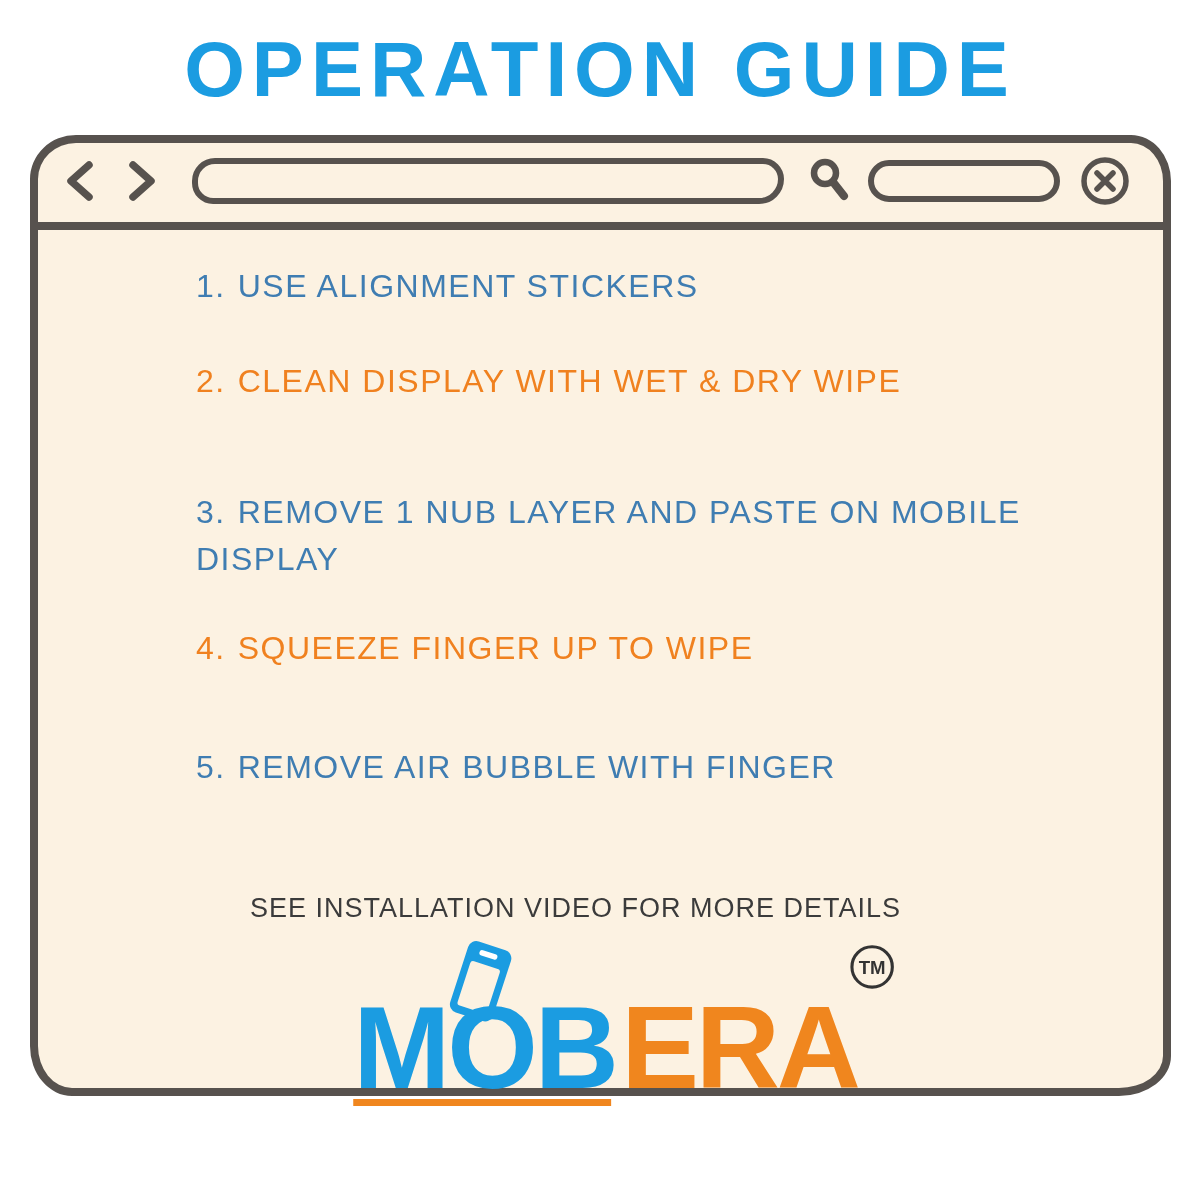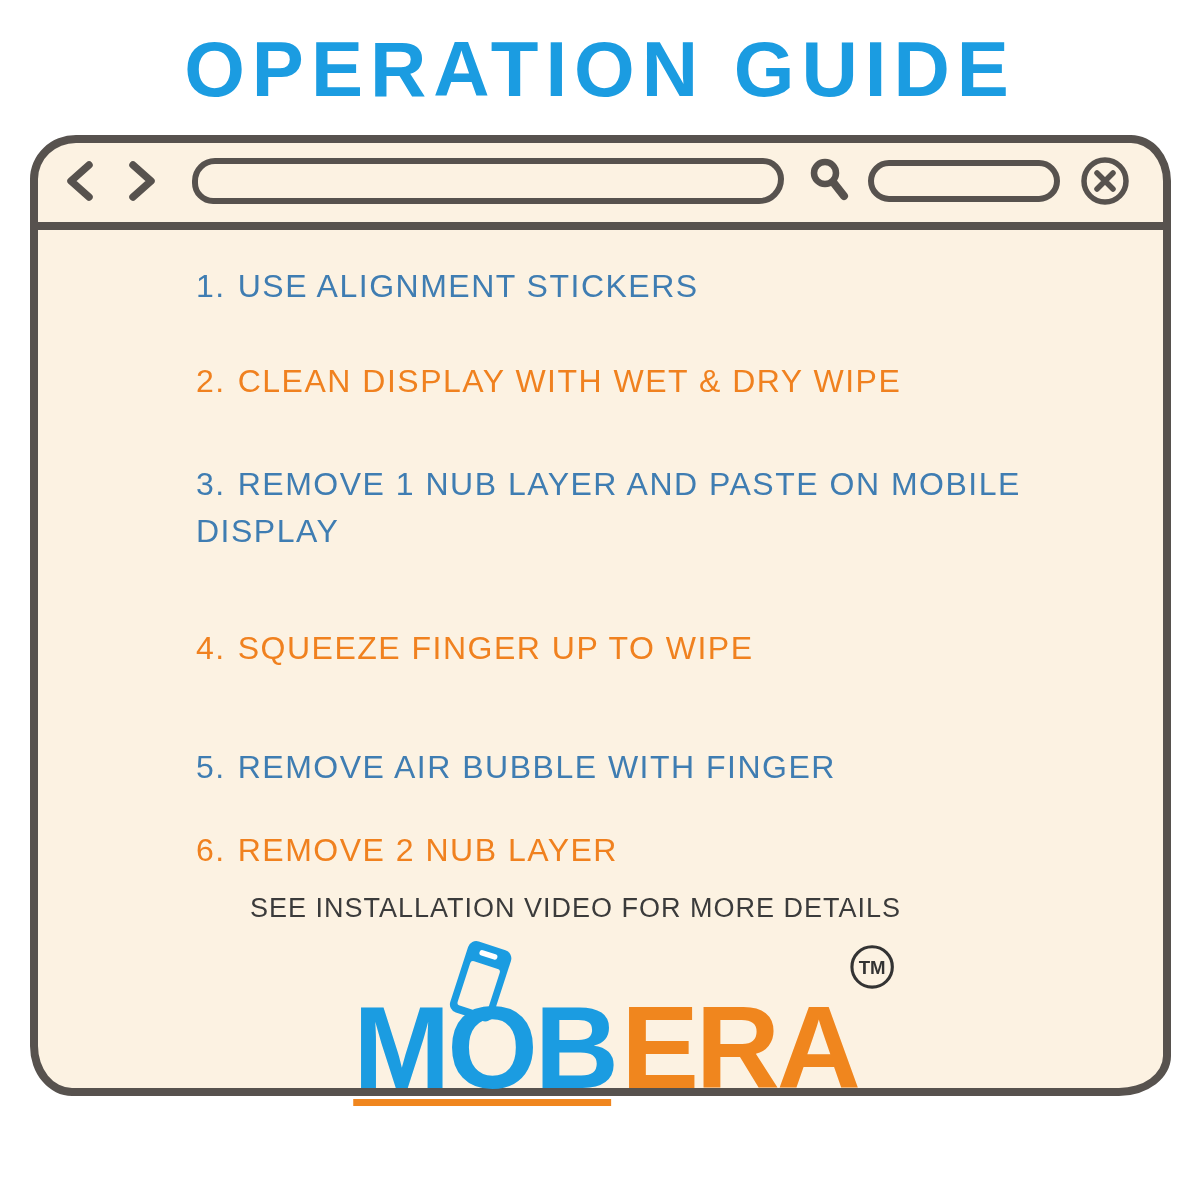--- a/index.html
+++ b/index.html
@@ -48,21 +48,21 @@
     margin-left:18px;flex:0 0 auto;width:192px;height:42px;
     border:6px solid var(--frame-stroke);border-radius:22px;
   }
   .close-btn{margin-left:auto;margin-right:8px;flex:0 0 auto;display:flex;}
 
   
   .step{
     position:absolute;left:158px;
     font-size:32px;letter-spacing:1.5px;white-space:nowrap;line-height:1.48;
   }
-  .step.wrap{white-space:normal;max-width:860px;}
+  .step.wrap{white-space:normal;max-width:860px;margin-top:28px;}
   .step .num{margin-right:12px;}
   .c-blue{color:var(--step-blue);}
   .c-orange{color:var(--step-orange);}
   .step-1{top:120px;}
   .step-2{top:215px;}
   .step-3{top:318px;}
   .step-4{top:482px;}
   .step-5{top:585px;margin-top:16px;}
   .step-6{top:684px;}
 
@@ -126,23 +126,20 @@
     </div>
 
     <div class="step step-4 c-orange">
       <span class="num">4.</span><span>SQUEEZE FINGER UP TO WIPE</span>
     </div>
 
     <div class="step step-5 c-blue">
       <span class="num">5.</span><span>REMOVE AIR BUBBLE WITH FINGER</span>
     </div>
 
-    <div class="step step-6 c-orange">
-      <span class="num">6.</span><span>REMOVE 2 NUB LAYER</span>
-    </div>
 
     <div class="install-note">SEE INSTALLATION VIDEO FOR MORE DETAILS</div>
 
     <svg class="brand-logo" viewBox="0 -50 710 224">
 
       <g transform="rotate(18 160 20)">
         <rect x="130" y="-44" width="58" height="96" rx="11" fill="var(--logo-blue)"></rect>
         <rect x="139" y="-18" width="40" height="60" rx="4" fill="var(--window-bg)"></rect>
         <rect x="146" y="-35" width="24" height="7" rx="3.5" fill="#ffffff"></rect>
       </g>

